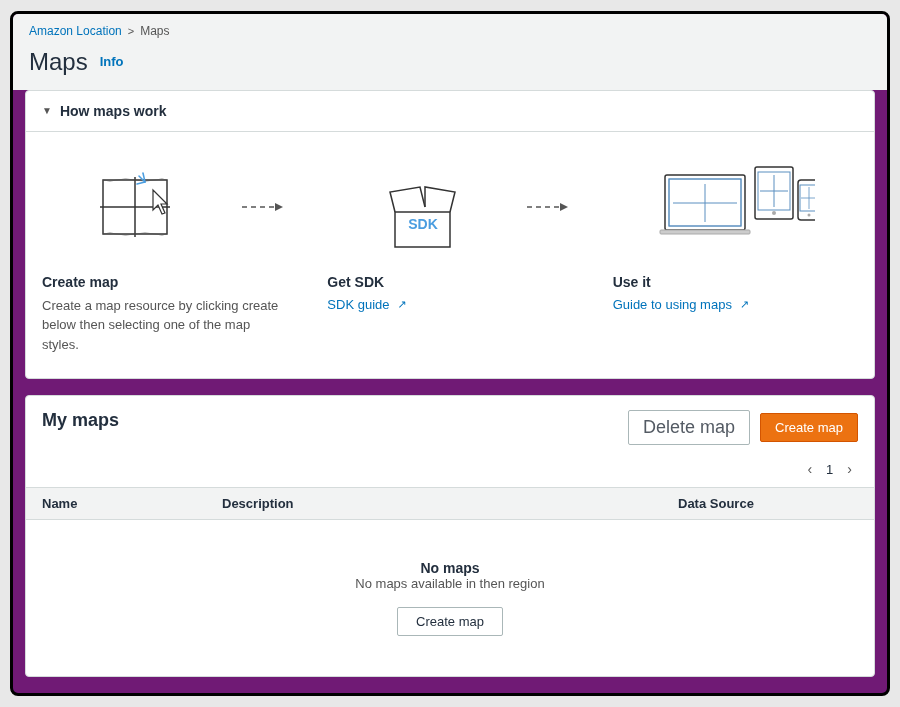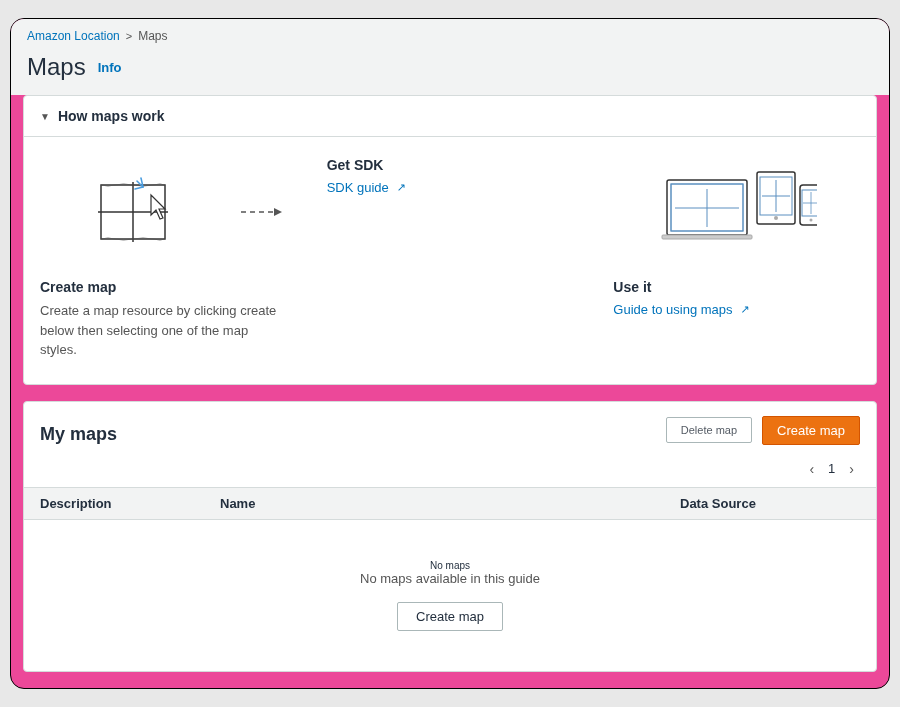--- a/index.html
+++ b/index.html
@@ -8,23 +8,23 @@
       background: #e8e8e8;
       display: flex;
       justify-content: center;
       align-items: center;
       min-height: 100vh;
       font-size: 14px;
       color: #232f3e;
     }
     .window {
       width: 880px;
-      background: #ec4899;
-      border: 1px solid #000000;
-      border-radius: 14px;
+      background: #701a75;
+      border: 3px solid #000000;
+      border-radius: 8px;
       overflow: hidden;
     }
     .breadcrumb {
       padding: 10px 16px 6px;
       font-size: 12px;
       background: #f2f3f3;
       display: flex;
       align-items: center;
       gap: 6px;
     }
@@ -134,40 +134,40 @@
       gap: 8px;
     }
     .ext-icon {
       font-size: 11px;
     }
 
     
     .my-maps-header {
       padding: 14px 16px;
       display: flex;
-      align-items: flex-end;
+      align-items: flex-start;
       justify-content: space-between;
     }
     .my-maps-title {
       font-size: 18px;
       font-weight: 700;
     }
     .header-actions {
       display: flex;
       align-items: center;
       gap: 10px;
     }
     .btn-delete {
       background: #fff;
       border: 1px solid #aab7b8;
       color: #545b64;
       padding: 6px 14px;
       border-radius: 2px;
       cursor: pointer;
-      font-size: 11px;
+      font-size: 18px;
     }
     .btn-create {
       background: #ec7211;
       border: 1px solid #d35400;
       color: #fff;
       padding: 6px 14px;
       border-radius: 2px;
       cursor: pointer;
       font-size: 13px;
       font-weight: 500;
@@ -203,22 +203,22 @@
     .col-header {
       font-size: 13px;
       font-weight: 600;
       color: #232f3e;
     }
     .empty-state {
       padding: 40px 16px;
       text-align: center;
     }
     .empty-title {
-      font-weight: 400;
-      font-size: 10px;
+      font-weight: 700;
+      font-size: 14px;
       margin-bottom: 0;
     }
     .empty-desc {
       font-size: 13px;
       color: #555;
       margin-bottom: 16px;
     }
     .btn-create-outline {
       background: #fff;
       border: 1px solid #aab7b8;
@@ -285,20 +285,45 @@
               <line x1="2" y1="10" x2="35" y2="10" stroke="#555" stroke-width="1.5" stroke-dasharray="5,4"></line>
               <polygon points="35,6 43,10 35,14" fill="#555"></polygon>
             </svg>
           </div>
         </div>
         <div class="step-title">Create map</div>
         <div class="step-desc">Create a map resource by clicking create below then selecting one of the map styles.</div>
       </div>
 
       <div class="step-block">
+        <div class="step-illustration">
+          <div class="illustration-area">
+            <svg width="100" height="90" viewBox="0 0 100 90">
+
+              <g transform="translate(15, 10)">
+
+                <path d="M5,40 L5,75 L60,75 L60,40 Z" fill="none" stroke="#333" stroke-width="1.5"></path>
+
+                <path d="M5,40 L0,20 L30,15 L35,35" fill="none" stroke="#333" stroke-width="1.5"></path>
+
+                <path d="M60,40 L65,20 L35,15 L35,35" fill="none" stroke="#333" stroke-width="1.5"></path>
+
+                <rect x="8" y="42" width="49" height="20" fill="white" stroke="none"></rect>
+                <text x="33" y="57" text-anchor="middle" font-size="14" font-weight="700" fill="#4a9de0" font-family="Arial">SDK</text>
+              </g>
+            </svg>
+          </div>
+
+          <div class="arrow-area">
+            <svg width="45" height="20" viewBox="0 0 45 20">
+              <line x1="2" y1="10" x2="35" y2="10" stroke="#555" stroke-width="1.5" stroke-dasharray="5,4"></line>
+              <polygon points="35,6 43,10 35,14" fill="#555"></polygon>
+            </svg>
+          </div>
+        </div>
         <div class="step-title">Get SDK</div>
         <a href="#" class="step-link">
           <span>SDK guide</span>
           <span class="ext-icon">↗</span>
         </a>
       </div>
 
       <div class="step-block">
         <div class="step-illustration">
           <div class="illustration-area">
@@ -355,26 +380,26 @@
     </div>
 
     <div class="pagination">
       <button class="page-btn">‹</button>
       <span class="page-num">1</span>
       <button class="page-btn">›</button>
     </div>
 
     <div class="table-container">
       <div class="table-header">
+        <span class="col-header">Name</span>
         <span class="col-header">Description</span>
-        <span class="col-header">Name</span>
         <span class="col-header">Data Source</span>
       </div>
 
       <div class="empty-state">
         <div class="empty-title">No maps</div>
-        <div class="empty-desc">No maps available in this guide</div>
+        <div class="empty-desc">No maps available in then region</div>
         <button class="btn-create-outline">Create map</button>
       </div>
     </div>
   </div>
 
 </div>
 
 </body></html>

